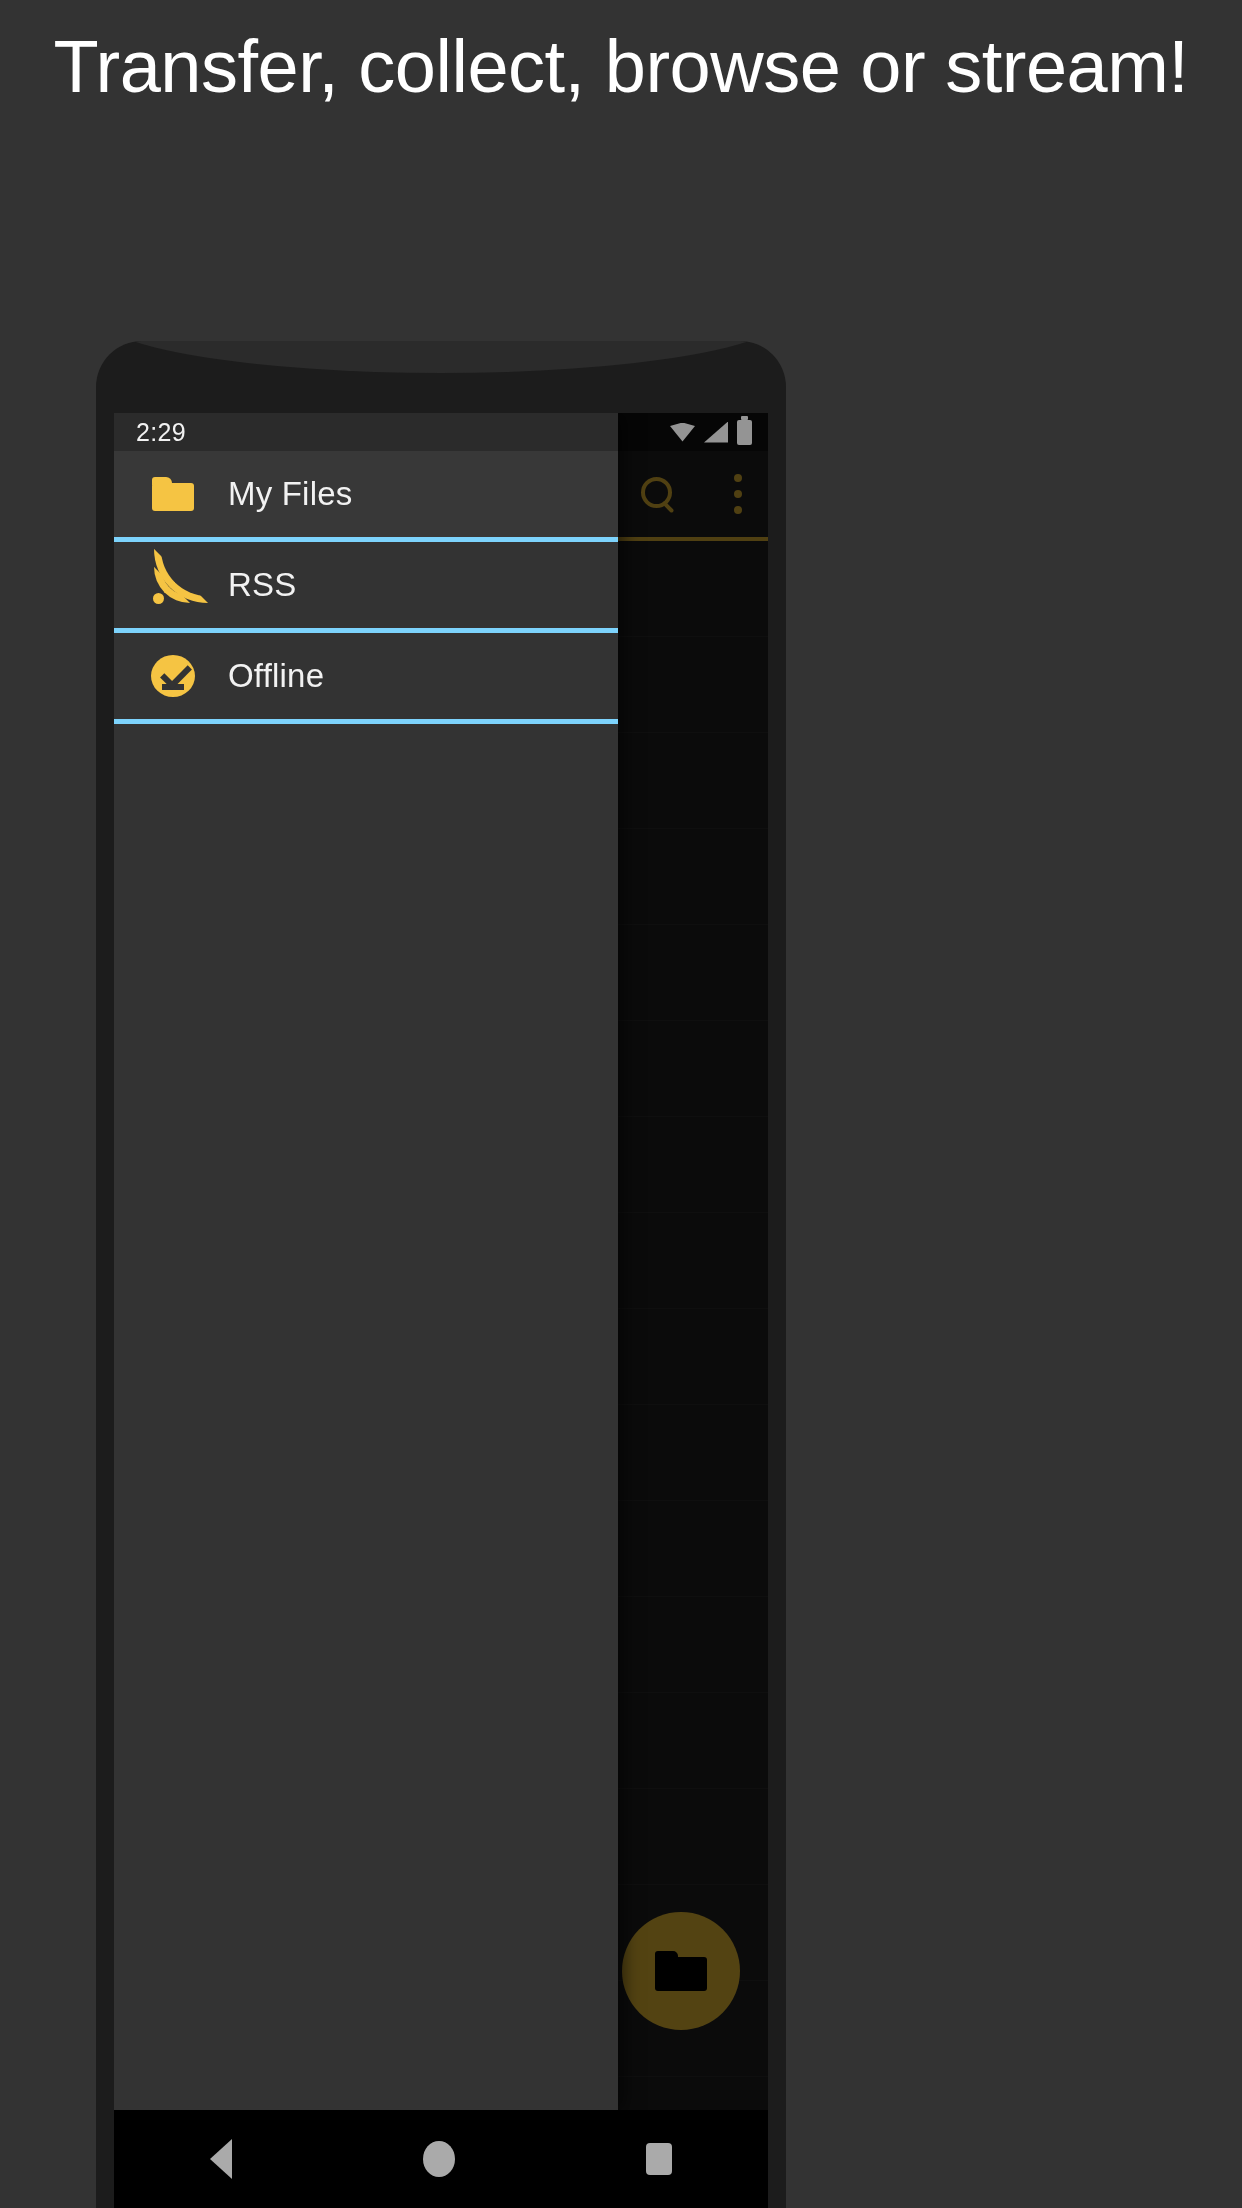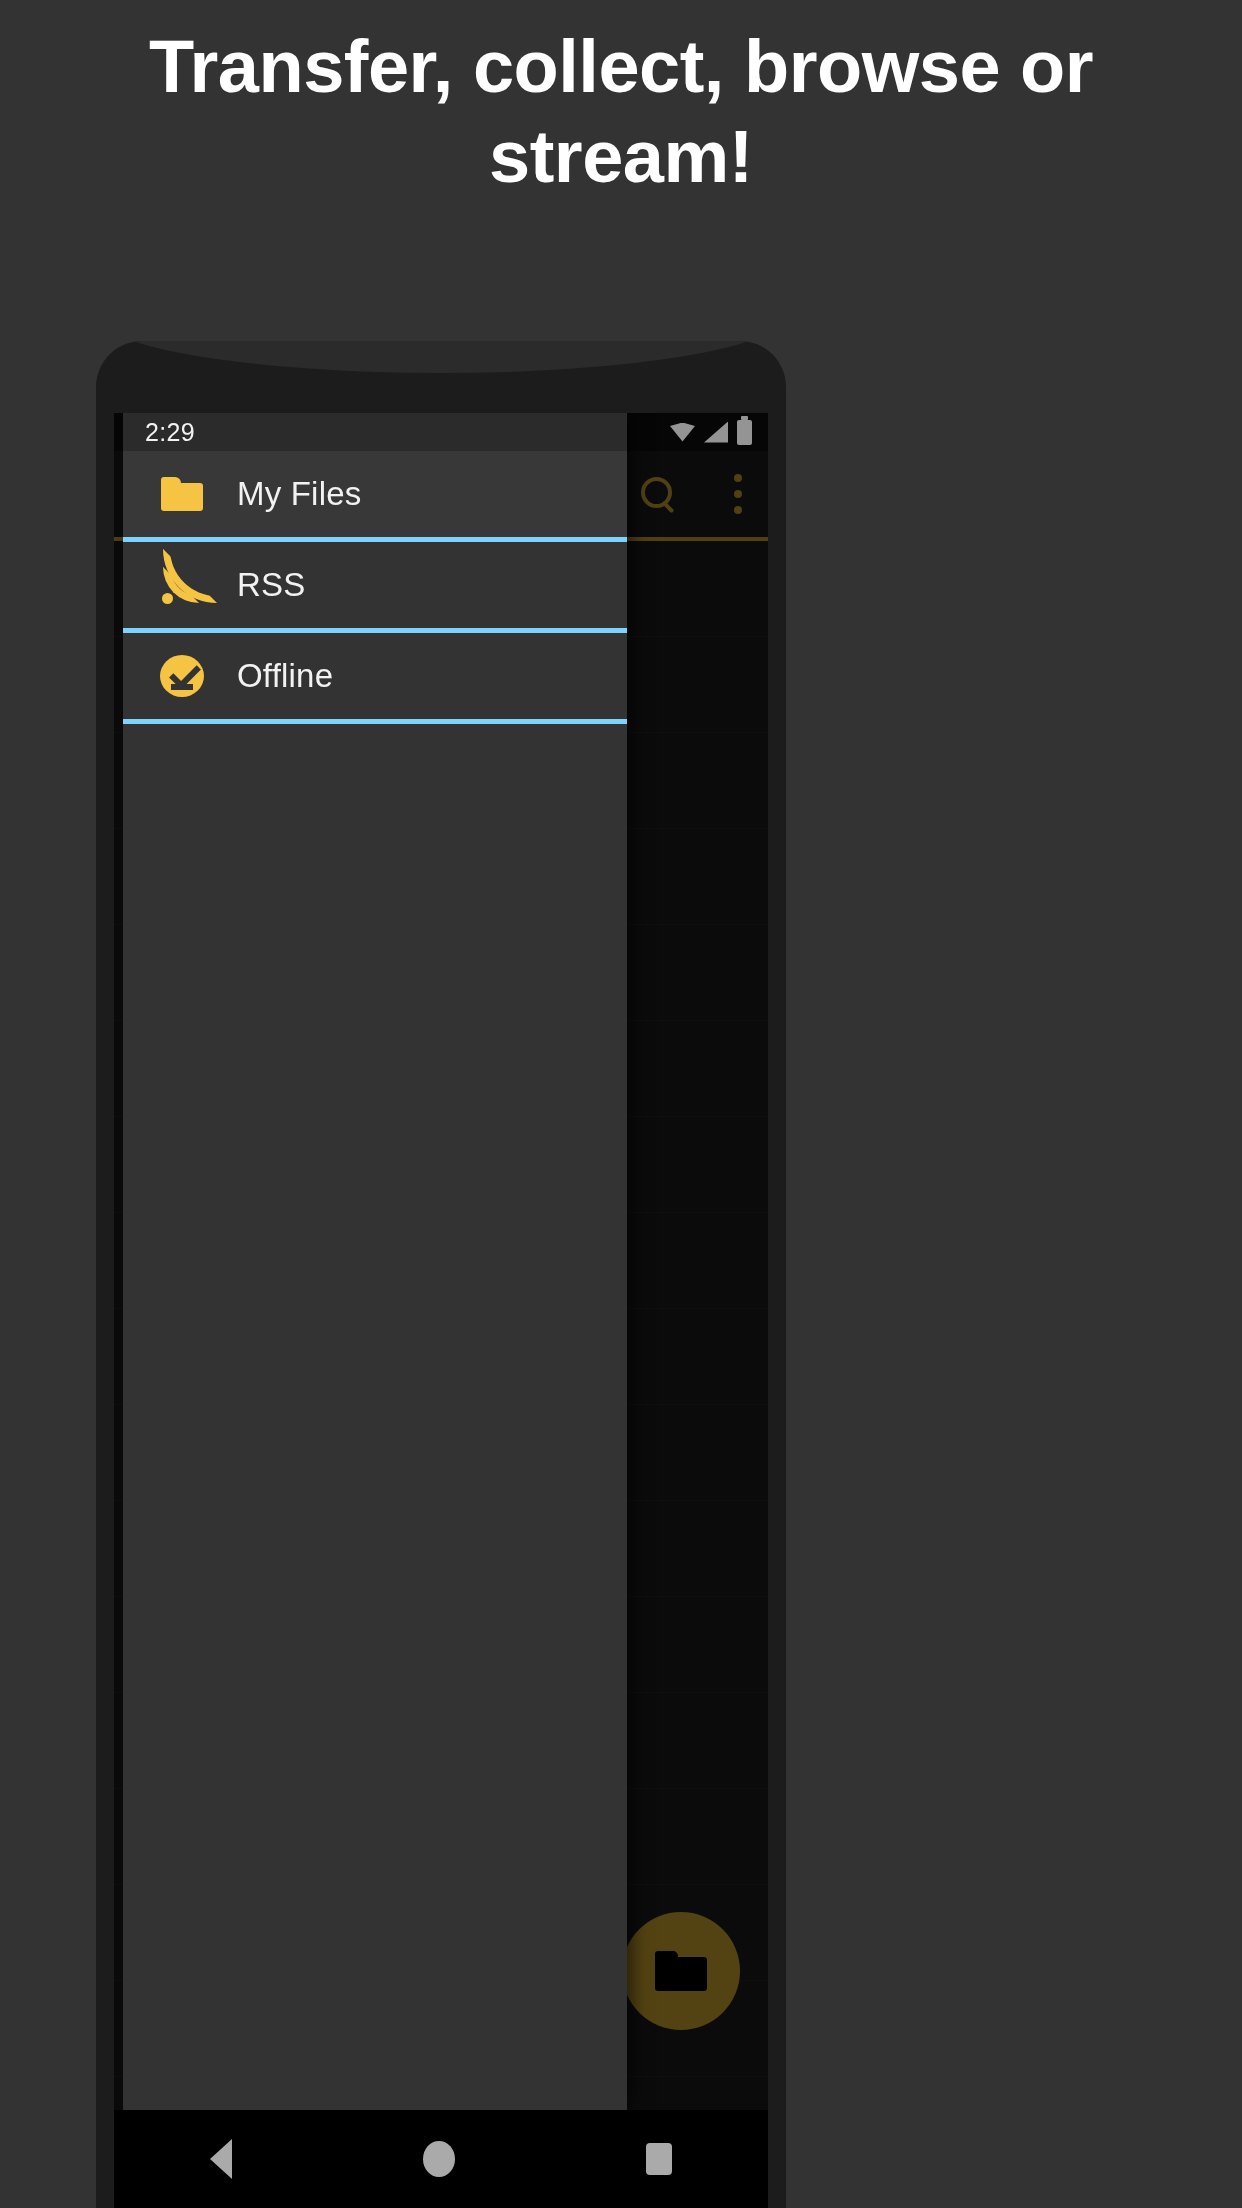--- a/index.html
+++ b/index.html
@@ -12,21 +12,21 @@
   }
 
   
   .headline {
     position:absolute;
     top:22px; left:0; width:1242px;
     text-align:center;
     color:#ffffff;
     font-size:74px;
     line-height:1.22;
-    font-weight:700;
+    font-weight:400;
     letter-spacing:-0.5px;
     padding:0 28px;
   }
 
   
   .phone-frame {
     position:absolute;
     left:96px; top:341px;
     width:690px; height:1867px;
     background:#1c1c1c;
@@ -145,21 +145,21 @@
 
   
   .scrim{
     position:absolute; inset:0;
     background:rgba(0,0,0,0.42);
     z-index:10;
   }
 
   
   .drawer{
-    position:absolute; left:9px; top:0;
+    position:absolute; left:0; top:0;
     width:504px; height:1697px;
     background:#333333;
     z-index:20;
     box-shadow:6px 0 16px rgba(0,0,0,0.55);
     overflow:hidden;
   }
   .drawer-statusbar{
     height:38px; background:#2b2b2b;
     display:flex;align-items:center;padding-left:22px;
   }

